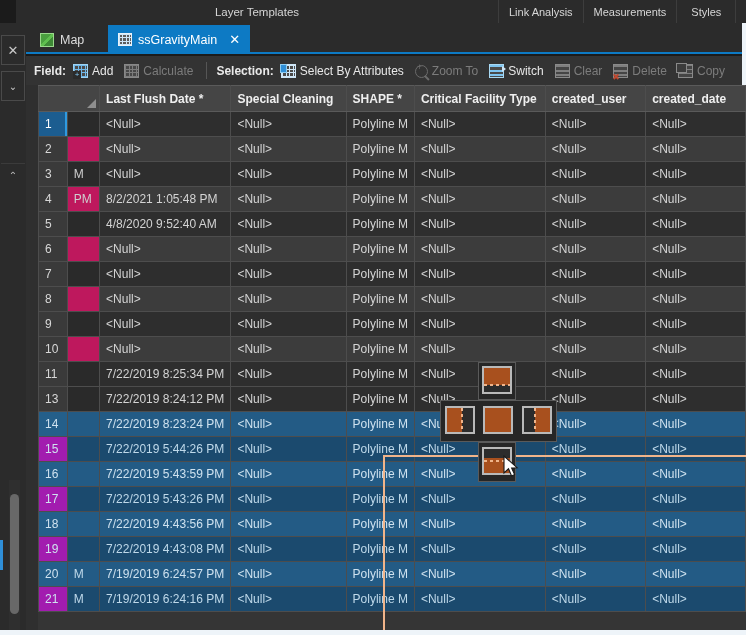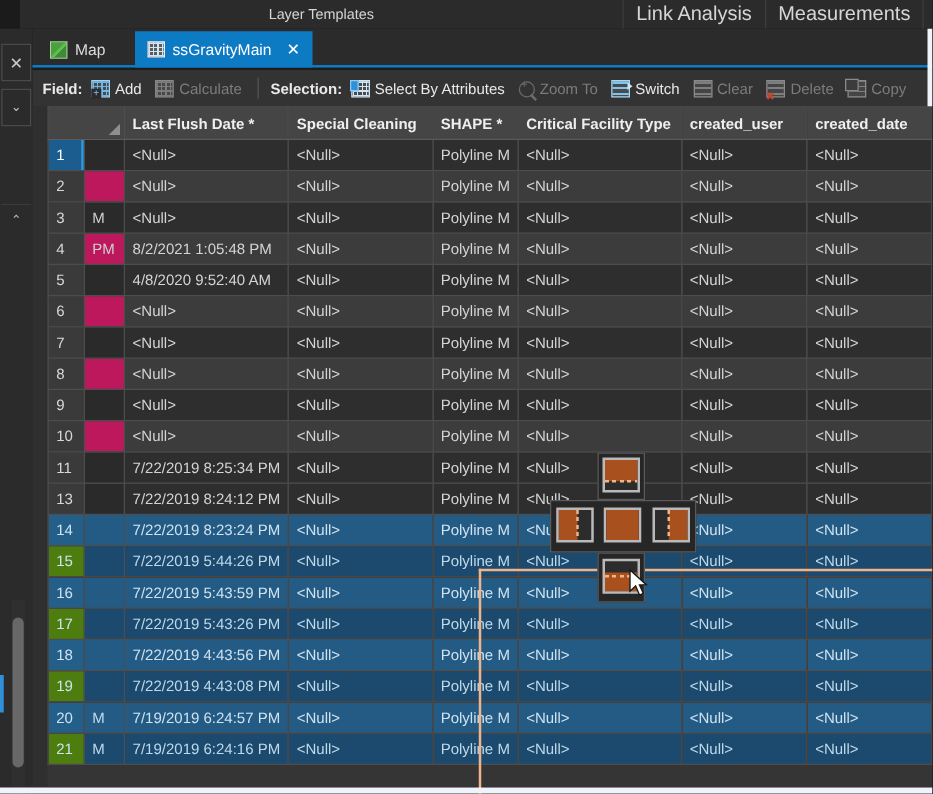--- a/index.html
+++ b/index.html
@@ -26,21 +26,21 @@
   .topbar-left {
     flex: 0 0 482px;
     display: flex; align-items: center; justify-content: center;
     height: 100%;
     font-size: 11.5px; color: #d6d6d6;
   }
   .topmenu-item {
     height: 100%;
     display: flex; align-items: center; justify-content: center;
     padding: 0 10px;
-    font-size: 16px; color: #d6d6d6;
+    font-size: 11px; color: #d6d6d6;
     border-left: 1px solid #3d3d3d;
     white-space: nowrap;
   }
   .topmenu-item.wide { padding: 0 14px; }
 
   
   .leftstrip {
     position: absolute; left: 0; top: 23px; width: 26px; height: 612px;
     background: #2b2b2b;
     border-right: 1px solid #1a1a1a;
@@ -280,21 +280,21 @@
   tr.odd  td { background: #2e2e2e; }
   tr.even td { background: #3c3c3c; }
   tr.odd  td.rownum { background: #3a3a3a; }
   tr.even td.rownum { background: #3a3a3a; }
   tr.odd  td.clip { background: #2a2a2a; }
   tr.even td.clip { background: #be185d; }
 
   
   tr.sel.odd  td { background: #1b4a6e; color: #bfd9ea; }
   tr.sel.even td { background: #235b85; color: #cfe2ef; }
-  tr.sel td.rownum { background: #4d7c0f; color: #cfe2ef; }
+  tr.sel td.rownum { background: #a21caf; color: #cfe2ef; }
   tr.sel td.clip   { background: #1b4a6e; color: #bfd9ea; }
   tr.sel.even td.rownum { background: #245f8a; }
   tr.sel.even td.clip   { background: #235b85; }
 
   
   td.rownum.active {
     background: #1c5d90 !important; color: #ffffff;
     box-shadow: inset -2px 0 0 #2f9ae0;
   }
 

